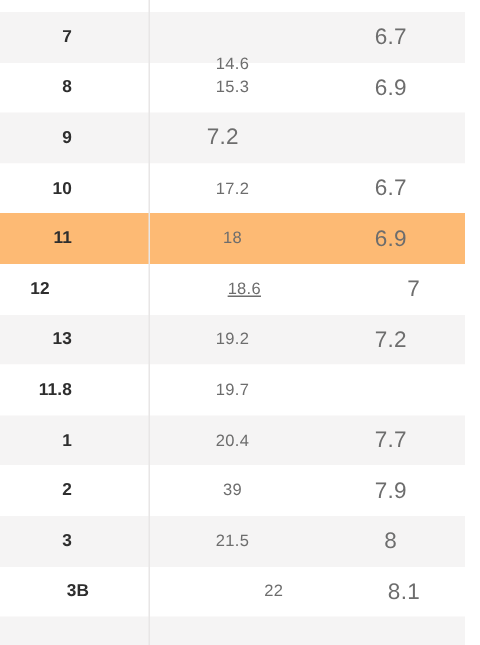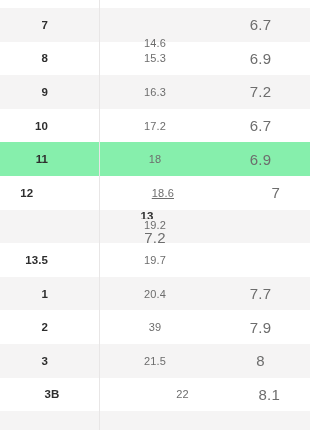--- a/index.html
+++ b/index.html
@@ -107,45 +107,44 @@
         <div class="cell c-len" style="color: rgb(109, 109, 109); margin-top: 36px;">14.6</div>
         <div class="cell c-wid" style="color: rgb(109, 109, 109);">6.7</div>
       </div>
       <div class="t-row" style="background: rgb(255, 255, 255);">
         <div class="cell c-size" style="color: rgb(46, 46, 46);">8</div>
         <div class="cell c-len" style="color: rgb(109, 109, 109);">15.3</div>
         <div class="cell c-wid" style="color: rgb(109, 109, 109);">6.9</div>
       </div>
       <div class="t-row alt" style="background: rgb(245, 244, 244);">
         <div class="cell c-size" style="color: rgb(46, 46, 46);">9</div>
-        <div class="cell c-len" style="color: rgb(109, 109, 109);">16.3</div>
         <div class="cell c-wid" style="color: rgb(109, 109, 109);">7.2</div>
       </div>
       <div class="t-row" style="background: rgb(255, 255, 255);">
         <div class="cell c-size" style="color: rgb(46, 46, 46);">10</div>
         <div class="cell c-len" style="color: rgb(109, 109, 109);">17.2</div>
         <div class="cell c-wid" style="color: rgb(109, 109, 109);">6.7</div>
       </div>
-      <div class="t-row alt" style="background: #86efac;">
+      <div class="t-row alt" style="background: #fdba74;">
         <div class="cell c-size" style="color: rgb(46, 46, 46);">11</div>
         <div class="cell c-len" style="color: rgb(109, 109, 109);">18</div>
         <div class="cell c-wid" style="color: rgb(109, 109, 109);">6.9</div>
       </div>
       <div class="t-row" style="background: rgb(255, 255, 255); gap: 40px;">
         <div class="cell c-size" style="color: rgb(46, 46, 46);">12</div>
         <div class="cell c-len" style="color: rgb(109, 109, 109); text-decoration: underline;">18.6</div>
         <div class="cell c-wid" style="color: rgb(109, 109, 109);">7</div>
       </div>
-      <div class="t-row alt" style="background: rgb(245, 244, 244); flex-direction: column;">
+      <div class="t-row alt" style="background: rgb(245, 244, 244);">
         <div class="cell c-size" style="color: rgb(46, 46, 46);">13</div>
         <div class="cell c-len" style="color: rgb(109, 109, 109);">19.2</div>
         <div class="cell c-wid" style="color: rgb(109, 109, 109);">7.2</div>
       </div>
       <div class="t-row" style="background: rgb(255, 255, 255);">
-        <div class="cell c-size" style="color: rgb(46, 46, 46);">13.5</div>
+        <div class="cell c-size" style="color: rgb(46, 46, 46);">11.8</div>
         <div class="cell c-len" style="color: rgb(109, 109, 109);">19.7</div>
       </div>
       <div class="t-row alt" style="background: rgb(245, 244, 244);">
         <div class="cell c-size" style="color: rgb(46, 46, 46);">1</div>
         <div class="cell c-len" style="color: rgb(109, 109, 109);">20.4</div>
         <div class="cell c-wid" style="color: rgb(109, 109, 109);">7.7</div>
       </div>
       <div class="t-row" style="background: rgb(255, 255, 255);">
         <div class="cell c-size" style="color: rgb(46, 46, 46);">2</div>
         <div class="cell c-len" style="color: rgb(109, 109, 109);">39</div>

